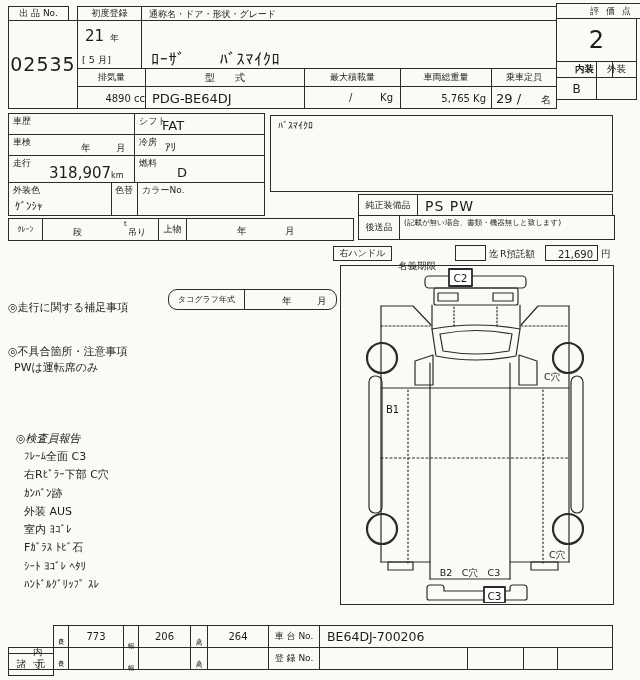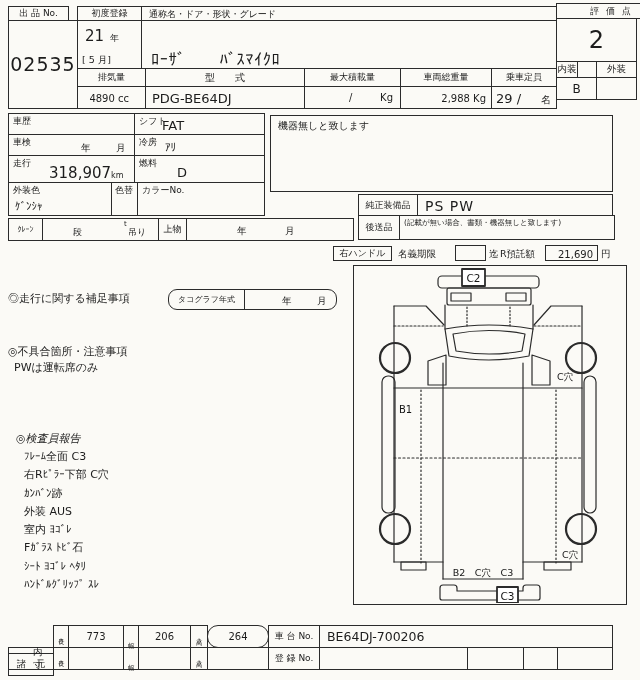--- a/index.html
+++ b/index.html
@@ -32,56 +32,56 @@
 <div class="b" style="left:141px;top:6px;width:416px;height:15px;">
   <span class="t lbl" style="left:7px;top:3px;">通称名・ドア・形状・グレード</span>
 </div>
 <div class="b" style="left:141px;top:20px;width:416px;height:49px;">
   <span class="t" style="left:9px;top:15px;font-size:16.5px;letter-spacing:.5px;margin-top:16px;">ﾛｰｻﾞ　　ﾊﾞｽﾏｲｸﾛ</span>
 </div>
 <div class="b c" style="left:77px;top:68px;width:69px;height:19px;">
   <span class="lbl">排気量</span>
 </div>
 <div class="b" style="left:77px;top:86px;width:69px;height:23px;">
-  <div class="t" style="right:16px;top:7px;font-size:10px;">4890 cc</div>
+  <div class="t" style="right:0;top:7px;font-size:10px;">4890 cc</div>
 </div>
 <div class="b c" style="left:145px;top:68px;width:160px;height:19px;">
   <span style="font-size:10px;">型　　式</span>
 </div>
 <div class="b" style="left:145px;top:86px;width:160px;height:23px;">
   <span class="t" style="left:6px;top:5px;font-size:13px;">PDG-BE64DJ</span>
 </div>
 <div class="b c" style="left:304px;top:68px;width:97px;height:19px;">
   <span class="lbl">最大積載量</span>
 </div>
 <div class="b" style="left:304px;top:86px;width:97px;height:23px;">
   <span class="t" style="left:44px;top:6px;font-size:10px;">/</span>
   <span class="t" style="right:7px;top:6px;font-size:10px;">Kg</span>
 </div>
 <div class="b c" style="left:400px;top:68px;width:92px;height:19px;">
   <span class="lbl">車両総重量</span>
 </div>
 <div class="b" style="left:400px;top:86px;width:92px;height:23px;">
-  <div class="t" style="right:5px;top:7px;font-size:10px;">2,988 Kg</div>
+  <div class="t" style="right:5px;top:7px;font-size:10px;">5,765 Kg</div>
 </div>
 <div class="b c" style="left:491px;top:68px;width:66px;height:19px;">
   <span class="lbl">乗車定員</span>
 </div>
 <div class="b" style="left:491px;top:86px;width:66px;height:23px;">
   <span class="t" style="left:4px;top:5px;font-size:13px;">29 /</span>
   <span class="t" style="right:5px;top:8px;font-size:10px;">名</span>
 </div>
 
 <div class="b c" style="left:556px;top:3px;width:91px;height:16px;padding-left:20px;">
   <span class="lbl" style="letter-spacing:2px;">評 価 点</span>
 </div>
 <div class="b" style="left:556px;top:18px;width:81px;height:44px;">
   <div class="t" style="left:0;right:0;top:9px;font-size:24px;text-align:center;">2</div>
 </div>
-<div class="b c" style="left:556px;top:61px;width:22px;height:17px;">
+<div class="b c" style="left:556px;top:61px;width:57px;height:17px;font-weight:bold;">
   <span style="font-size:9.5px;">内装</span>
 </div>
 <div class="b c" style="left:596px;top:61px;width:41px;height:17px;">
   <span style="font-size:9.5px;">外装</span>
 </div>
 <div class="b c" style="left:556px;top:77px;width:41px;height:23px;">
   <span style="font-size:12px;">B</span>
 </div>
 <div class="b c" style="left:596px;top:77px;width:41px;height:23px;">
   <span style="font-size:12px;"></span>
@@ -134,48 +134,48 @@
 </div>
 <div class="b c" style="left:158px;top:218px;width:29px;height:23px;">
   <span style="font-size:9px;">上物</span>
 </div>
 <div class="b" style="left:186px;top:218px;width:168px;height:23px;">
   <span class="t" style="left:50px;top:7px;font-size:9.5px;">年</span>
   <span class="t" style="left:98px;top:7px;font-size:9.5px;">月</span>
 </div>
 
 <div class="b" style="left:270px;top:115px;width:343px;height:77px;">
-  <span class="t" style="left:7px;top:5px;font-size:10px;">機器無しと致します</span>
+  <span class="t" style="left:7px;top:5px;font-size:10px;">ﾊﾞｽﾏｲｸﾛ</span>
 </div>
 <div class="b c" style="left:358px;top:194px;width:60px;height:22px;">
   <span class="lbl">純正装備品</span>
 </div>
 <div class="b" style="left:417px;top:194px;width:196px;height:22px;">
   <span class="t" style="left:7px;top:4px;font-size:14px;letter-spacing:1px;">PS PW</span>
 </div>
 <div class="b c" style="left:358px;top:215px;width:42px;height:25px;">
   <span class="lbl">後送品</span>
 </div>
 <div class="b" style="left:399px;top:215px;width:216px;height:25px;">
   <span class="t" style="left:4px;top:3px;font-size:7.5px;">(記載が無い場合、書類・機器無しと致します)</span>
 </div>
 
 <div class="b c" style="left:333px;top:246px;width:59px;height:15px;">
   <span style="font-size:9px;">右ハンドル</span>
 </div>
-<span class="t" style="left:398px;top:249px;font-size:9.5px;">名義期限</span>
+<span class="t" style="left:398px;top:261px;font-size:9.5px;">名義期限</span>
 <div class="b" style="left:455px;top:245px;width:31px;height:16px;"></div>
 <span class="t" style="left:489px;top:249px;font-size:9.5px;">迄</span>
 <span class="t" style="left:500px;top:249px;font-size:9.5px;">R預託額</span>
 <div class="b" style="left:545px;top:245px;width:53px;height:16px;">
   <div class="t" style="right:4px;top:4px;font-size:10px;">21,690</div>
 </div>
 <span class="t" style="left:601px;top:249px;font-size:9.5px;">円</span>
 
-<span class="t" style="left:8px;top:293px;font-size:11px;font-family:Liberation Serif, serif;">◎走行に関する補足事項</span>
+<span class="t" style="left:8px;top:302px;font-size:11px;">◎走行に関する補足事項</span>
 <div class="b" style="left:168px;top:289px;width:169px;height:21px;border-radius:9px;">
   <div class="rel c" style="position:absolute;left:0;top:0;width:75px;height:100%;border-right:1px solid #2b2b2b;">
     <span style="font-size:8px;">タコグラフ年式</span>
   </div>
   <span class="t" style="left:113px;top:6px;font-size:9.5px;">年</span>
   <span class="t" style="left:148px;top:6px;font-size:9.5px;">月</span>
 </div>
 
 <span class="t" style="left:8px;top:346px;font-size:11px;">◎不具合箇所・注意事項</span>
 <span class="t" style="left:14px;top:362px;font-size:11px;">PWは運転席のみ</span>
@@ -183,21 +183,21 @@
 <span class="t" style="left:16px;top:433px;font-size:11px;font-style:italic;">◎検査員報告</span>
 <span class="t" style="left:24px;top:451px;font-size:11px;">ﾌﾚｰﾑ全面 C3</span>
 <span class="t" style="left:24px;top:469px;font-size:11px;">右Rﾋﾟﾗｰ下部 C穴</span>
 <span class="t" style="left:24px;top:488px;font-size:11px;">ｶﾝﾊﾞﾝ跡</span>
 <span class="t" style="left:24px;top:506px;font-size:11px;">外装 AUS</span>
 <span class="t" style="left:24px;top:524px;font-size:11px;">室内 ﾖｺﾞﾚ</span>
 <span class="t" style="left:24px;top:542px;font-size:11px;">Fｶﾞﾗｽ ﾄﾋﾞ石</span>
 <span class="t" style="left:24px;top:561px;font-size:11px;">ｼｰﾄ ﾖｺﾞﾚ ﾍﾀﾘ</span>
 <span class="t" style="left:24px;top:579px;font-size:11px;">ﾊﾝﾄﾞﾙｸﾞﾘｯﾌﾟ ｽﾚ</span>
 
-<div class="b" style="left:340px;top:265px;width:274px;height:340px;border-width:1.5px;margin-left:13px;">
+<div class="b" style="left:340px;top:265px;width:274px;height:340px;border-width:1.5px;">
   <svg width="271" height="337" viewBox="0 0 271 337" style="position:absolute;left:0;top:0;">
     <g stroke="#2b2b2b" fill="none" stroke-width="1.2" stroke-linejoin="round" stroke-linecap="round">
 
       <rect x="84" y="10" width="101" height="12" rx="4"></rect>
 
       <rect x="93" y="22" width="84" height="17" rx="2"></rect>
       <rect x="97" y="27" width="20" height="8"></rect>
       <rect x="152" y="27" width="20" height="8"></rect>
 
       <path d="M91 39 V63 M179 39 V63"></path>
@@ -257,21 +257,21 @@
 </div>
 <div class="b c" style="left:123px;top:625px;width:16px;height:23px;">
   <span class="vl">幅</span>
 </div>
 <div class="b c" style="left:138px;top:625px;width:53px;height:23px;">
   <span style="font-size:10px;">206</span>
 </div>
 <div class="b c" style="left:190px;top:625px;width:18px;height:23px;">
   <span class="vl">高さ</span>
 </div>
-<div class="b c" style="left:207px;top:625px;width:62px;height:23px;border-radius:11px;">
+<div class="b c" style="left:207px;top:625px;width:62px;height:23px;">
   <span style="font-size:10px;">264</span>
 </div>
 <div class="b c" style="left:268px;top:625px;width:52px;height:23px;">
   <span style="font-size:9px;">車 台 No.</span>
 </div>
 <div class="b" style="left:319px;top:625px;width:294px;height:23px;">
   <span class="t" style="left:7px;top:5px;font-size:12.5px;">BE64DJ-700206</span>
 </div>
 
 <div class="b c" style="left:8px;top:647px;width:46px;height:23px;padding-left:24px;">

